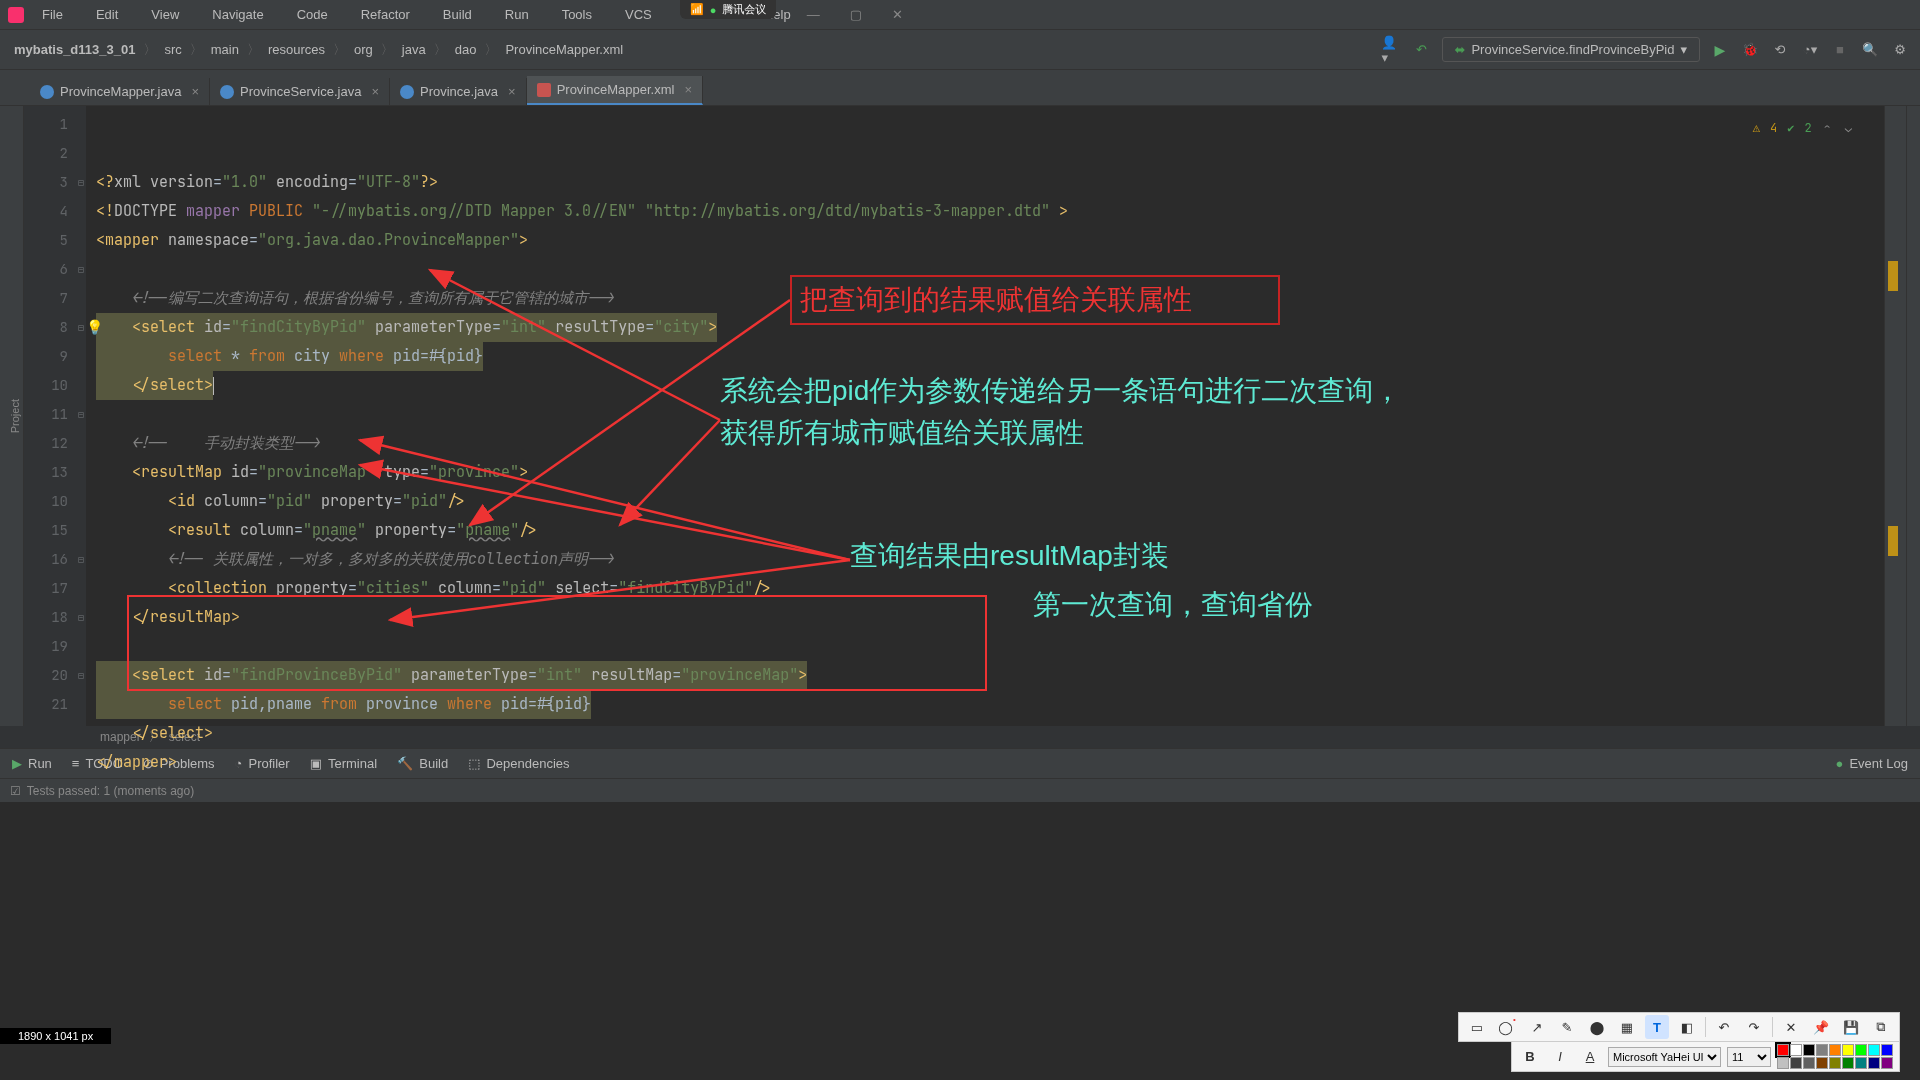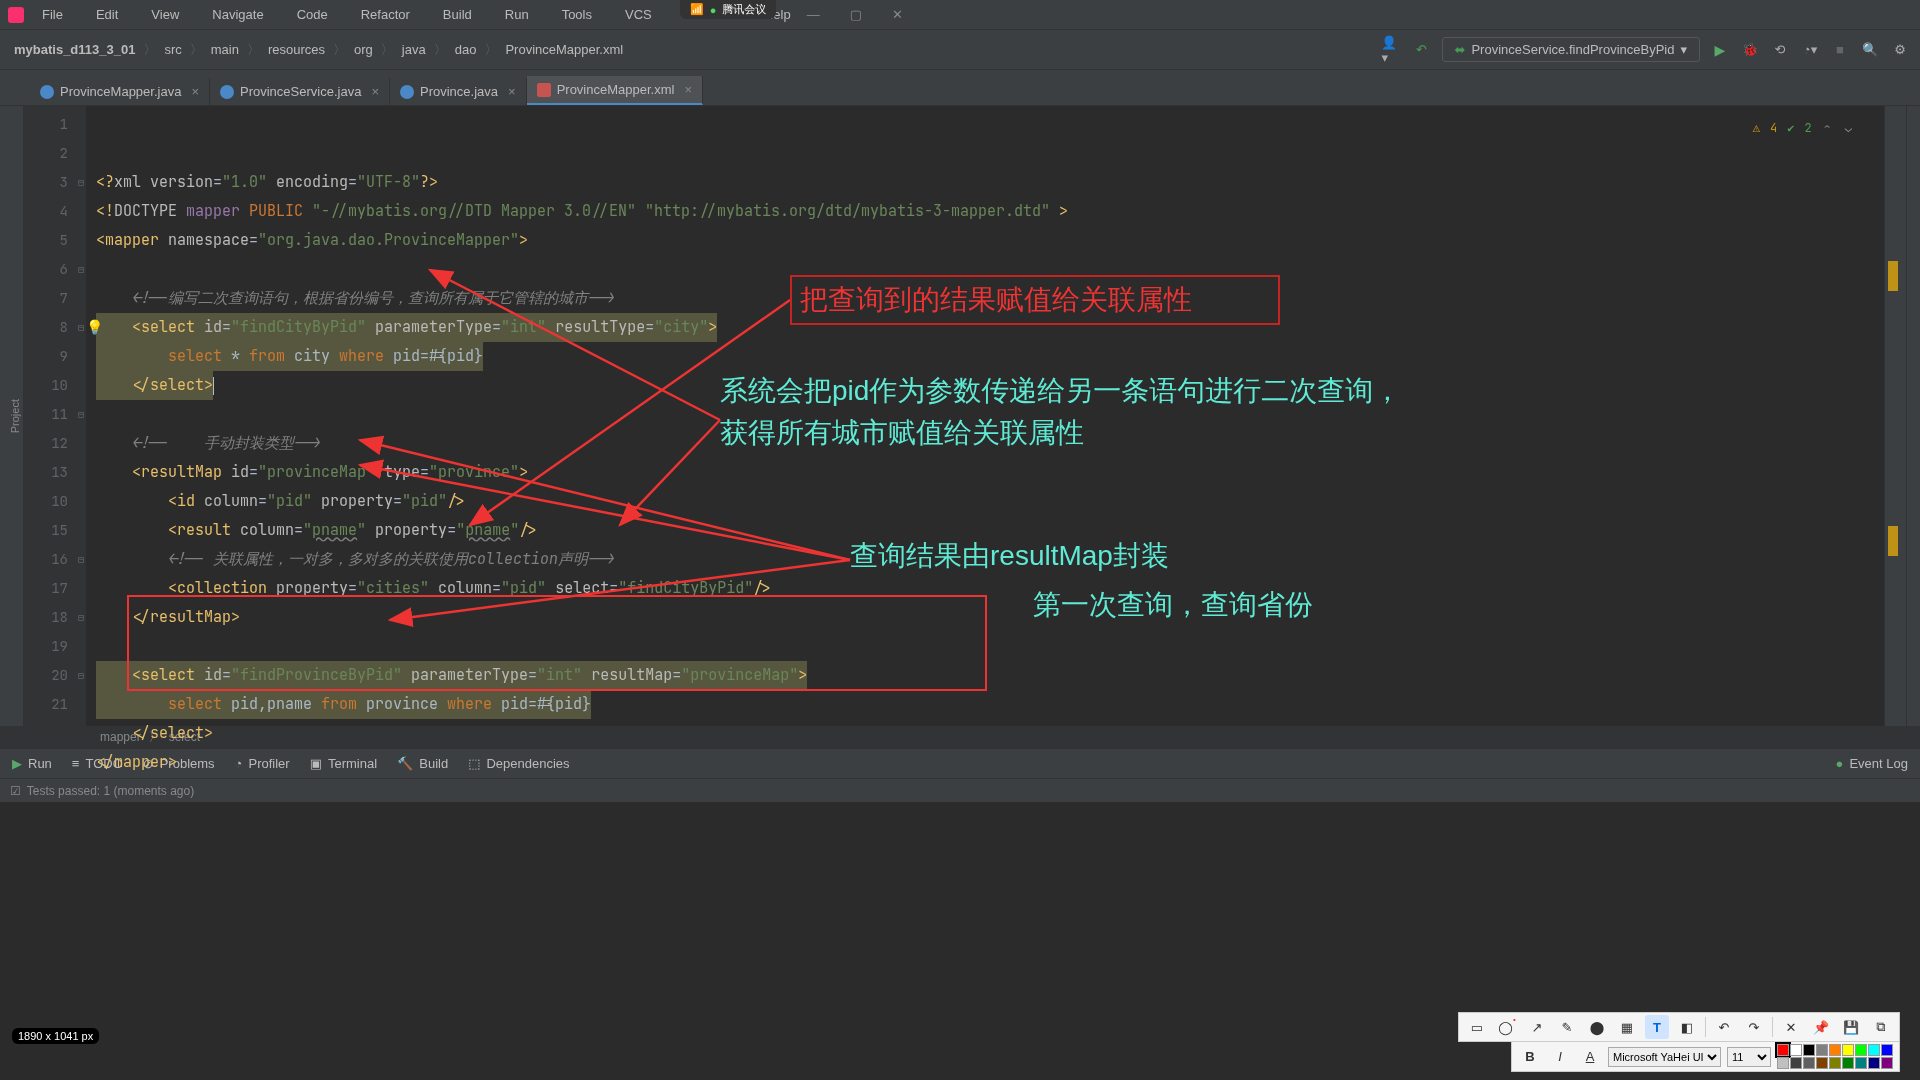--- a/index.html
+++ b/index.html
@@ -122,21 +122,21 @@
 .snip-toolbar {
   position: absolute; bottom: 38px; right: 20px; background: #f5f5f5;
   border: 1px solid #ccc; display: flex; align-items: center; padding: 2px 6px; gap: 6px; z-index: 30;
 }
 .snip-btn { width: 24px; height: 24px; display: flex; align-items: center; justify-content: center; cursor: pointer; color: #333; }
 .snip-sel { background: #d0e3ff; border-radius: 3px; }
 .snip-sep { width: 1px; height: 20px; background: #ccc; }
 .color-grid { display: grid; grid-template-columns: repeat(9, 12px); grid-auto-rows: 12px; gap: 1px; }
 .cg-cell { width: 12px; height: 12px; border: 1px solid #999; }
 .font-sel { font-size: 11px; border: 1px solid #aaa; height: 20px; }
-.dim-label { position: absolute; bottom: 36px; left: 12px; background: #000; color: #fff; font-size: 11px; padding: 2px 6px; z-index: 30; border-radius: 6px; }
+.dim-label { position: absolute; bottom: 36px; left: 0; background: #000; color: #fff; font-size: 11px; padding: 2px 18px; z-index: 30; }
 svg.arrow-layer { position: absolute; top: 0; left: 0; pointer-events: none; z-index: 19; }
 .red-box { position: absolute; border: 2px solid #e33; z-index: 18; }
 .meeting-badge {
   position: absolute; top: 0; left: 680px; background: #333; color: #fff;
   font-size: 11px; padding: 2px 10px; border-radius: 0 0 6px 6px;
   display: flex; gap: 6px; align-items: center; z-index: 40;
 }
 </style>
 </head>
 <body>

